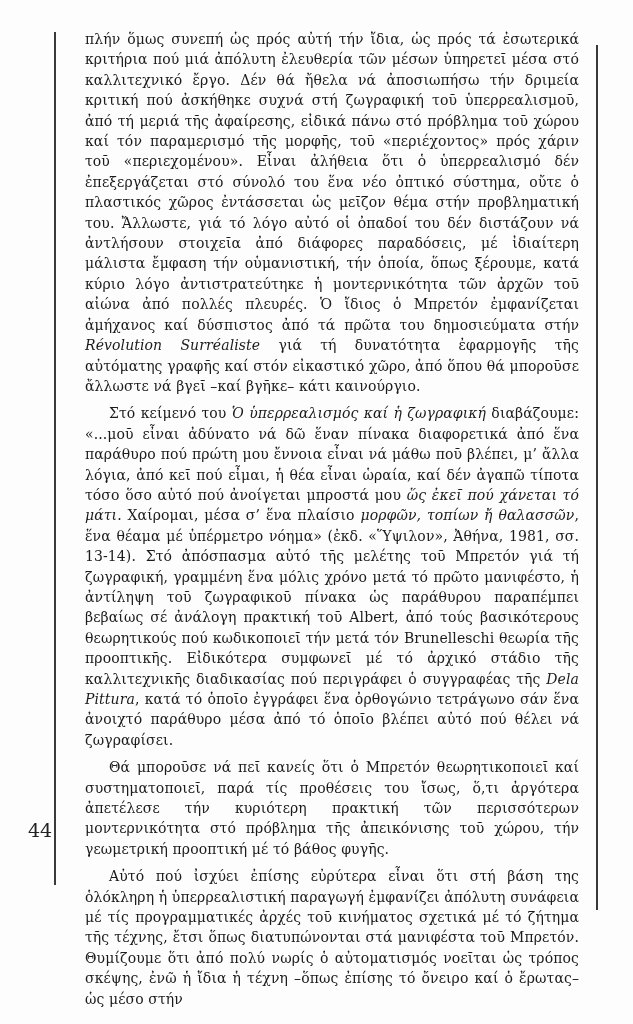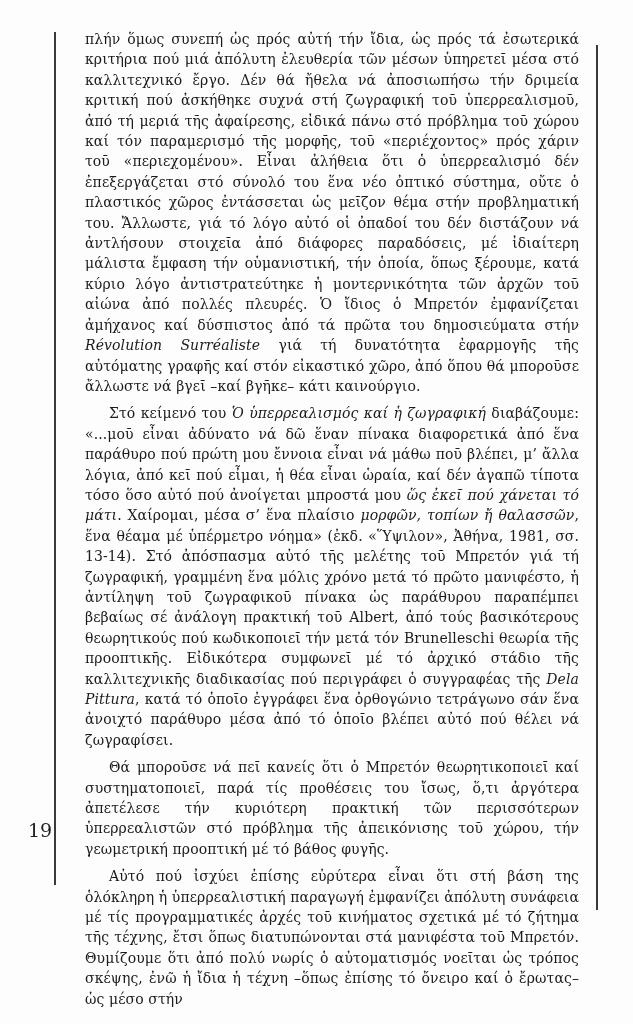--- a/index.html
+++ b/index.html
@@ -61,20 +61,20 @@
     line-height: 24px;
     color: #222222;
   }
 </style>
 </head>
 <body>
 
 <div class="scan-page">
   <div class="margin-rule left-rule"></div>
   <div class="margin-rule right-rule"></div>
-  <div class="page-number">19</div>
+  <div class="page-number">44</div>
   <div class="text-block">
       <p class="paragraph"><span>πλήν ὅμως συνεπή ὡς πρός αὐτή τήν ἴδια, ὡς πρός τά ἐσωτερικά κριτήρια πού μιά ἀπόλυτη ἐλευθερία τῶν μέσων ὑπηρετεῖ μέσα στό καλλιτεχνικό ἔργο. Δέν θά ἤθελα νά ἀποσιωπήσω τήν δριμεία κριτική πού ἀσκήθηκε συχνά στή ζωγραφική τοῦ ὑπερρεαλισμοῦ, ἀπό τή μεριά τῆς ἀφαίρεσης, εἰδικά πάνω στό πρόβλημα τοῦ χώρου καί τόν παραμερισμό τῆς μορφῆς, τοῦ «περιέχοντος» πρός χάριν τοῦ «περιεχομένου». Εἶναι ἀλήθεια ὅτι ὁ ὑπερρεαλισμό δέν ἐπεξεργάζεται στό σύνολό του ἕνα νέο ὀπτικό σύστημα, οὔτε ὁ πλαστικός χῶρος ἐντάσσεται ὡς μεῖζον θέμα στήν προβληματική του. Ἄλλωστε, γιά τό λόγο αὐτό οἱ ὀπαδοί του δέν διστάζουν νά ἀντλήσουν στοιχεῖα ἀπό διάφορες παραδόσεις, μέ ἰδιαίτερη μάλιστα ἔμφαση τήν οὑμανιστική, τήν ὁποία, ὅπως ξέρουμε, κατά κύριο λόγο ἀντιστρατεύτηκε ἡ μοντερνικότητα τῶν ἀρχῶν τοῦ αἰώνα ἀπό πολλές πλευρές. Ὁ ἴδιος ὁ Μπρετόν ἐμφανίζεται ἀμήχανος καί δύσπιστος ἀπό τά πρῶτα του δημοσιεύματα στήν </span><span class="italic">Révolution Surréaliste</span><span> γιά τή δυνατότητα ἐφαρμογῆς τῆς αὐτόματης γραφῆς καί στόν εἰκαστικό χῶρο, ἀπό ὅπου θά μποροῦσε ἄλλωστε νά βγεῖ –καί βγῆκε– κάτι καινούργιο.</span></p>
       <p class="paragraph indent"><span>Στό κείμενό του </span><span class="italic">Ὁ ὑπερρεαλισμός καί ἡ ζωγραφική</span><span> διαβάζουμε: «...μοῦ εἶναι ἀδύνατο νά δῶ ἕναν πίνακα διαφορετικά ἀπό ἕνα παράθυρο πού πρώτη μου ἔννοια εἶναι νά μάθω ποῦ βλέπει, μ’ ἄλλα λόγια, ἀπό κεῖ πού εἶμαι, ἡ θέα εἶναι ὡραία, καί δέν ἀγαπῶ τίποτα τόσο ὅσο αὐτό πού ἀνοίγεται μπροστά μου </span><span class="italic">ὥς ἐκεῖ πού χάνεται τό μάτι</span><span>. Χαίρομαι, μέσα σ’ ἕνα πλαίσιο </span><span class="italic">μορφῶν, τοπίων ἤ θαλασσῶν</span><span>, ἕνα θέαμα μέ ὑπέρμετρο νόημα» (ἐκδ. «Ὕψιλον», Ἀθήνα, 1981, σσ. 13-14). Στό ἀπόσπασμα αὐτό τῆς μελέτης τοῦ Μπρετόν γιά τή ζωγραφική, γραμμένη ἕνα μόλις χρόνο μετά τό πρῶτο μανιφέστο, ἡ ἀντίληψη τοῦ ζωγραφικοῦ πίνακα ὡς παράθυρου παραπέμπει βεβαίως σέ ἀνάλογη πρακτική τοῦ Albert, ἀπό τούς βασικότερους θεωρητικούς πού κωδικοποιεῖ τήν μετά τόν Brunelleschi θεωρία τῆς προοπτικῆς. Εἰδικότερα συμφωνεῖ μέ τό ἀρχικό στάδιο τῆς καλλιτεχνικῆς διαδικασίας πού περιγράφει ὁ συγγραφέας τῆς </span><span class="italic">Dela Pittura</span><span>, κατά τό ὁποῖο ἐγγράφει ἕνα ὀρθογώνιο τετράγωνο σάν ἕνα ἀνοιχτό παράθυρο μέσα ἀπό τό ὁποῖο βλέπει αὐτό πού θέλει νά ζωγραφίσει.</span></p>
-      <p class="paragraph indent"><span>Θά μποροῦσε νά πεῖ κανείς ὅτι ὁ Μπρετόν θεωρητικοποιεῖ καί συστηματοποιεῖ, παρά τίς προθέσεις του ἴσως, ὅ,τι ἀργότερα ἀπετέλεσε τήν κυριότερη πρακτική τῶν περισσότερων ὑπερρεαλιστῶν στό πρόβλημα τῆς ἀπεικόνισης τοῦ χώρου, τήν γεωμετρική προοπτική μέ τό βάθος φυγῆς.</span></p>
+      <p class="paragraph indent"><span>Θά μποροῦσε νά πεῖ κανείς ὅτι ὁ Μπρετόν θεωρητικοποιεῖ καί συστηματοποιεῖ, παρά τίς προθέσεις του ἴσως, ὅ,τι ἀργότερα ἀπετέλεσε τήν κυριότερη πρακτική τῶν περισσότερων μοντερνικότητα στό πρόβλημα τῆς ἀπεικόνισης τοῦ χώρου, τήν γεωμετρική προοπτική μέ τό βάθος φυγῆς.</span></p>
       <p class="paragraph indent"><span>Αὐτό πού ἰσχύει ἐπίσης εὐρύτερα εἶναι ὅτι στή βάση της ὁλόκληρη ἡ ὑπερρεαλιστική παραγωγή ἐμφανίζει ἀπόλυτη συνάφεια μέ τίς προγραμματικές ἀρχές τοῦ κινήματος σχετικά μέ τό ζήτημα τῆς τέχνης, ἔτσι ὅπως διατυπώνονται στά μανιφέστα τοῦ Μπρετόν. Θυμίζουμε ὅτι ἀπό πολύ νωρίς ὁ αὐτοματισμός νοεῖται ὡς τρόπος σκέψης, ἐνῶ ἡ ἴδια ἡ τέχνη –ὅπως ἐπίσης τό ὄνειρο καί ὁ ἔρωτας– ὡς μέσο στήν</span></p>
     </div>
 </div>
 
 </body></html>

